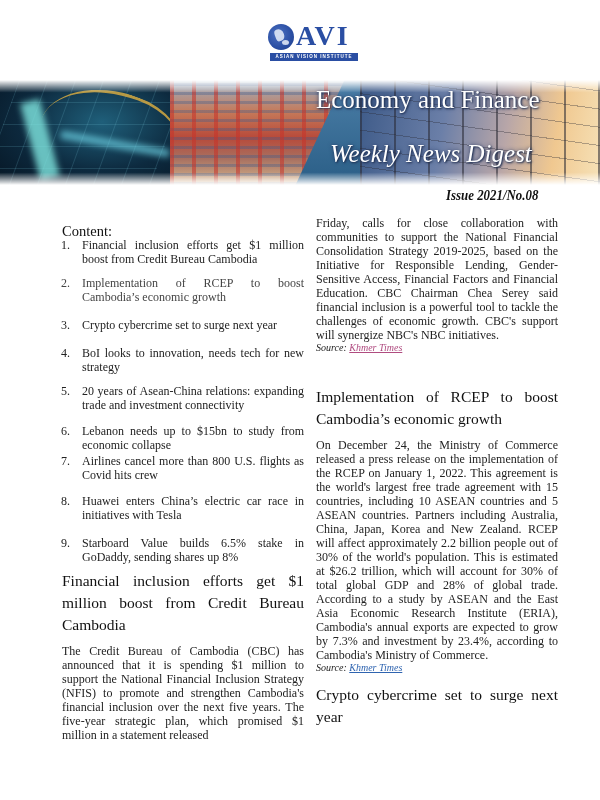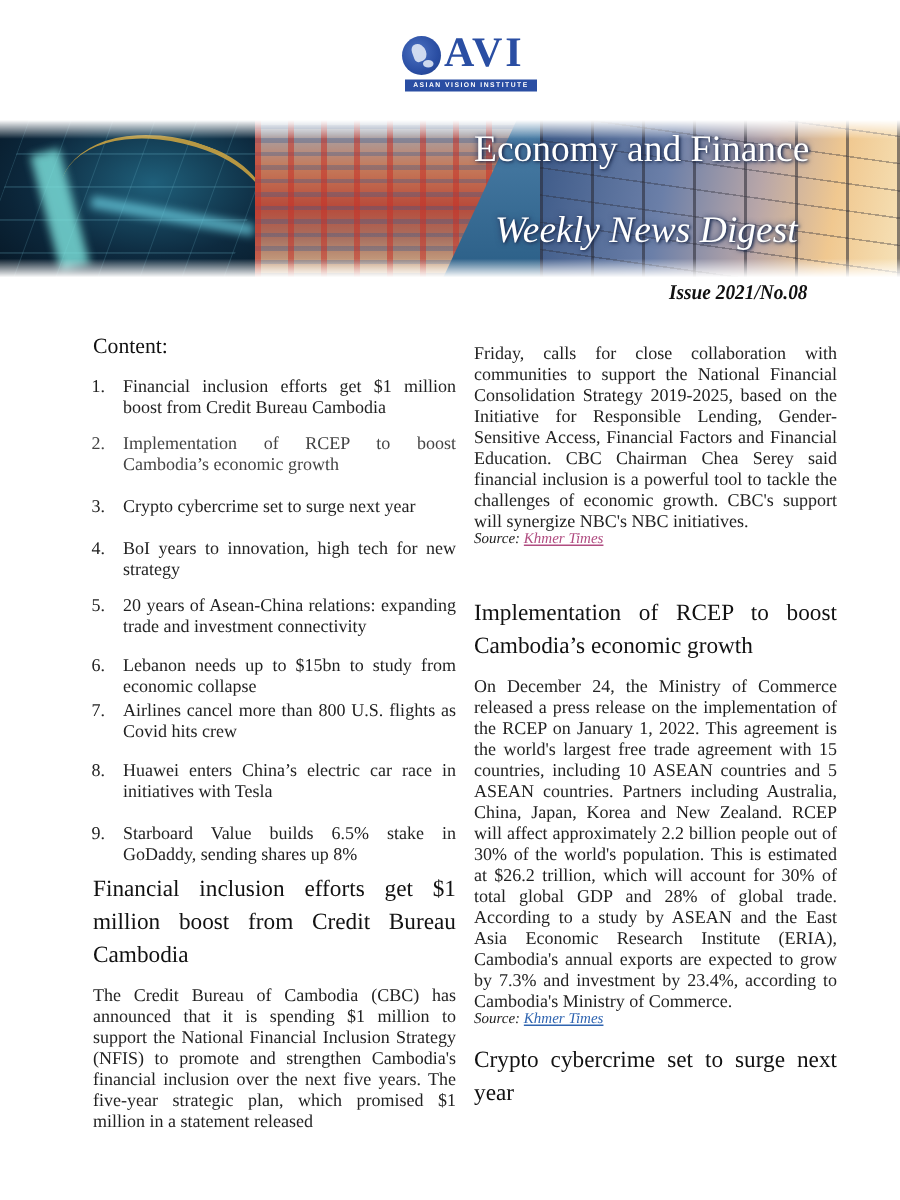--- a/index.html
+++ b/index.html
@@ -46,23 +46,23 @@
     .banner .title1 { position: absolute; left: 316px; top: 6px; font-size: 25px; color: #fff;
       text-shadow: 0 0 4px #2a3c66, 1px 1px 2px #1b2a4a; white-space: nowrap; }
     .banner .title2 { position: absolute; left: 330px; top: 60px; font-size: 25px; color: #fff; font-style: italic;
       text-shadow: 0 0 4px #2a3c66, 1px 1px 2px #1b2a4a; white-space: nowrap; text-align: right; }
 
     .issue { position: absolute; right: 62px; top: 188px; font-size: 14px; font-weight: bold; font-style: italic; color: #111;
       transform: scaleX(0.92); transform-origin: right; }
 
     .col { position: absolute; top: 224px; width: 242px; font-size: 12px; line-height: 14px; color: #222; }
     .col-left { left: 62px; }
-    .col-right { left: 316px; top: 216px; margin-top: 12px; }
+    .col-right { left: 316px; top: 216px; }
 
-    .content-h { font-size: 14.5px; margin-bottom: 12px; color: #111; }
+    .content-h { font-size: 14.5px; color: #111; }
     .toc { list-style: none; }
     .toc li { position: relative; padding-left: 14px; text-align: justify; }
     .toc li .num { position: absolute; left: -12px; top: 0; width: 20px; text-align: right; }
     .toc li .num + .txt { display: block; padding-left: 6px; }
 
     .h-article { font-size: 15.5px; line-height: 22px; color: #111; text-align: justify; text-align-last: left; }
     .para { text-align: justify; }
     .source { font-size: 10px; font-style: italic; line-height: 12px; }
     .source a { text-decoration: underline; }
     .src-pink { color: #b04c80; }
@@ -107,21 +107,21 @@
     <li style="margin-bottom:14px;color:#444;">
         <span class="num">2.</span>
         <span class="txt">Implementation of RCEP to boost Cambodia’s economic growth</span>
       </li>
     <li style="margin-bottom:14px;">
         <span class="num">3.</span>
         <span class="txt">Crypto cybercrime set to surge next year</span>
       </li>
     <li style="margin-bottom:10px;">
         <span class="num">4.</span>
-        <span class="txt">BoI years to innovation, high tech for new strategy</span>
+        <span class="txt">BoI looks to innovation, needs tech for new strategy</span>
       </li>
     <li style="margin-bottom:12px;">
         <span class="num">5.</span>
         <span class="txt">20 years of Asean-China relations: expanding trade and investment connectivity</span>
       </li>
     <li style="margin-bottom:2px;">
         <span class="num">6.</span>
         <span class="txt">Lebanon needs up to $15bn to study from economic collapse</span>
       </li>
     <li style="margin-bottom:12px;">

